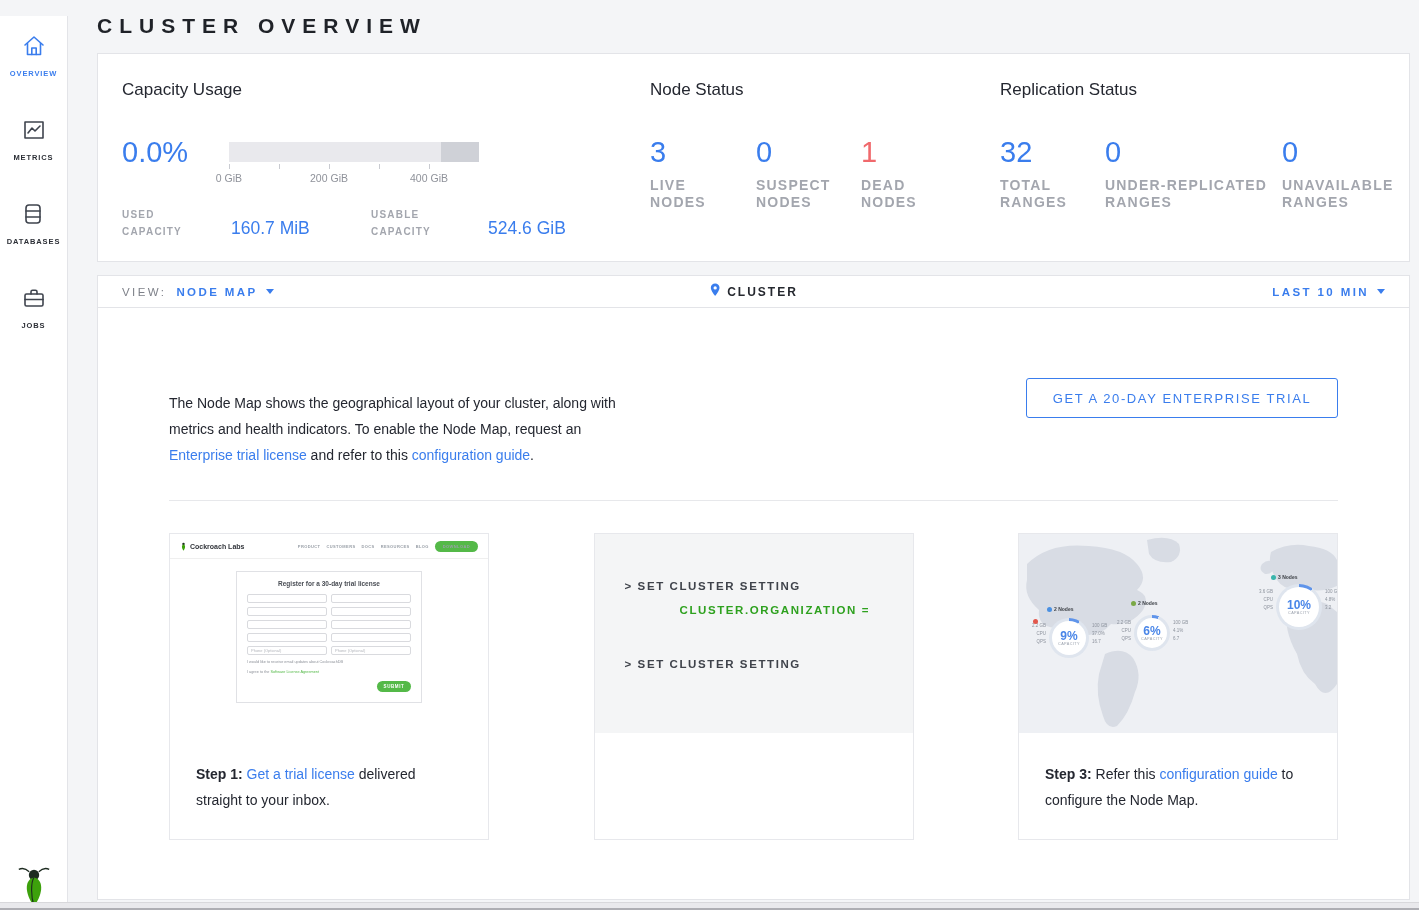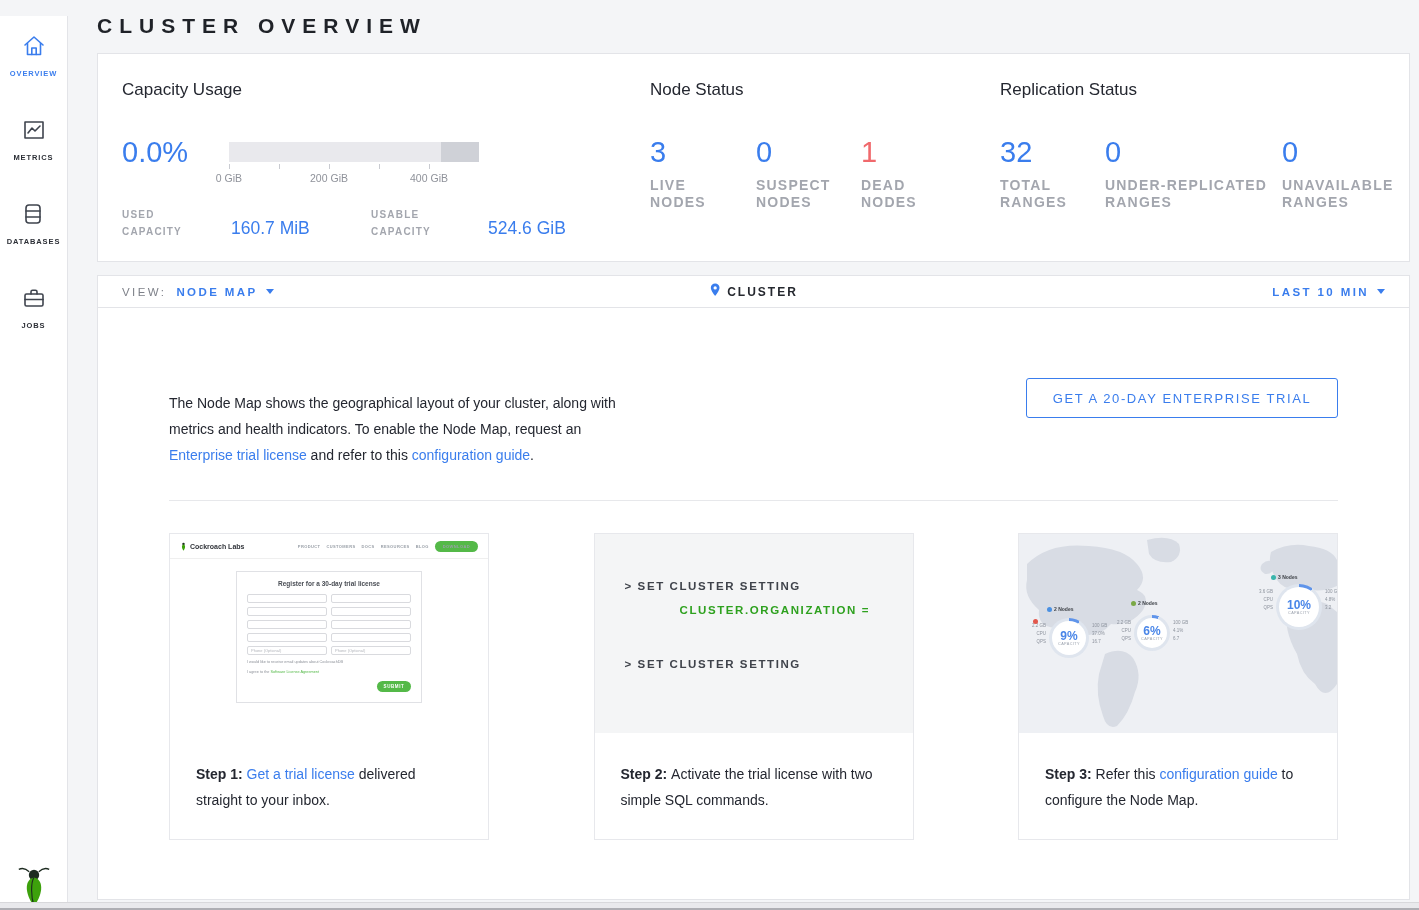--- a/index.html
+++ b/index.html
@@ -312,21 +312,20 @@
         <p class="step-caption"><strong>Step 1: </strong><a class="lnk">Get a trial license</a><span> delivered straight to your inbox.</span></p>
       </div>
 
       <div class="step-card">
         <div class="step-visual code-visual">
           <div class="code-line cmd">&gt; SET CLUSTER SETTING</div>
           <div class="code-line arg">CLUSTER.ORGANIZATION =</div>
           <div class="code-gap"></div>
           <div class="code-line cmd">&gt; SET CLUSTER SETTING</div>
         </div>
-        <p class="step-caption"><strong>Step 2: </strong><span>Activate the trial license with two simple SQL commands.</span></p>
       </div>
 
       <div class="step-card">
         <div class="step-visual map-visual">
           <svg class="map-svg" width="318" height="199" viewBox="0 0 318 199">
             <rect width="318" height="199" fill="#eef0f4"></rect>
             <g fill="#d8dce4">
               <path d="M8 30 Q30 8 70 12 Q105 14 118 30 Q130 44 118 56 Q132 62 124 76 Q112 92 92 90 Q80 104 62 100 Q44 108 36 94 Q18 92 20 76 Q4 62 8 46 Z"></path>
               <path d="M128 6 Q150 0 160 10 Q164 22 152 28 Q136 30 130 20 Z"></path>
               <path d="M86 120 Q104 112 114 124 Q124 140 116 158 Q110 180 98 192 Q88 196 84 182 Q76 160 80 140 Z"></path>

